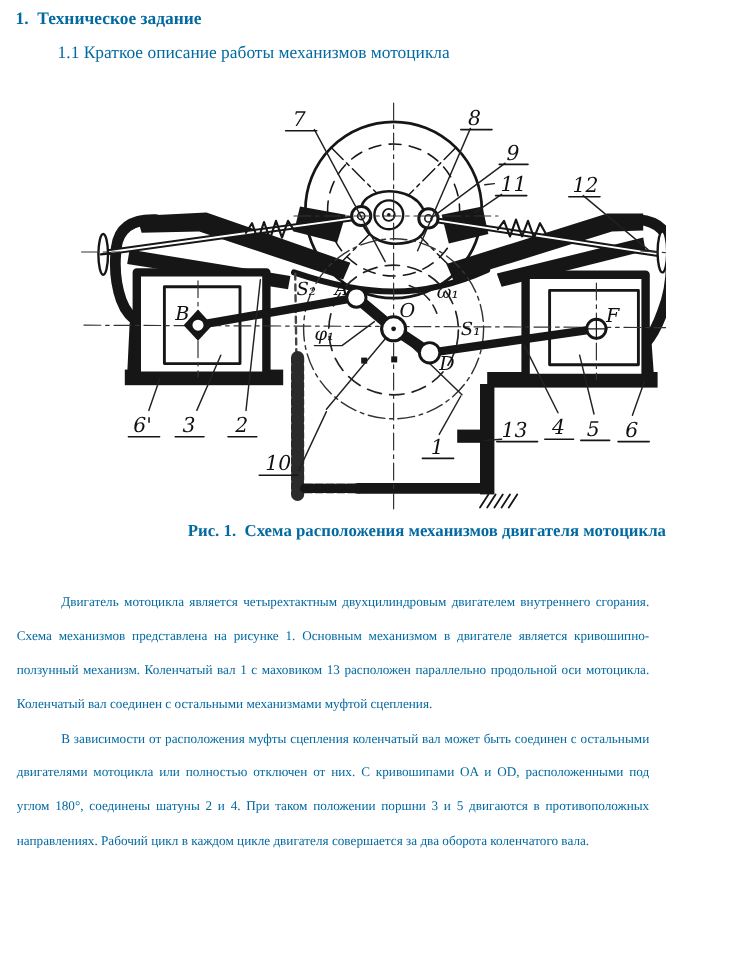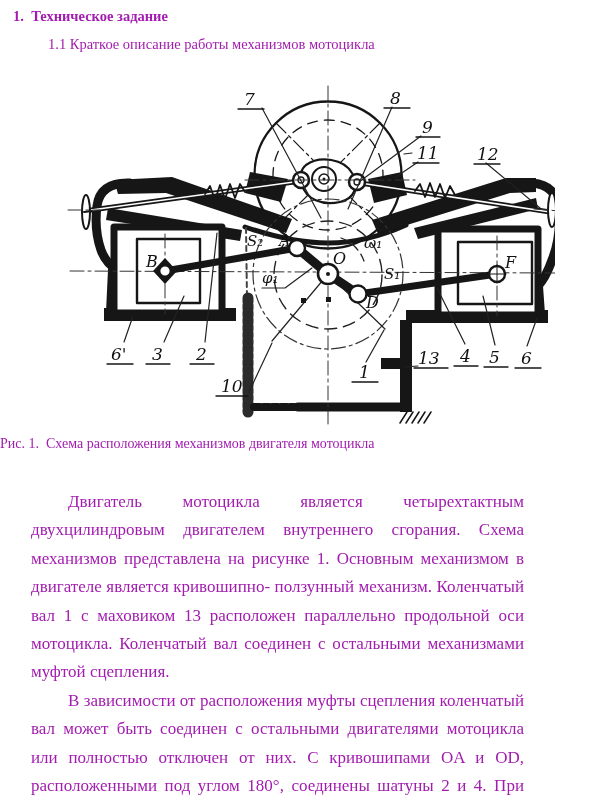--- a/index.html
+++ b/index.html
@@ -1,26 +1,26 @@
 <!DOCTYPE html>
 <html><head>
 <meta charset="utf-8">
 <style>
   html,body { margin:0; padding:0; background:#ffffff; }
   .page {
     width:555px; height:806px; position:relative; overflow:hidden;
-    background:#ffffff; color:#a21caf;
+    background:#ffffff; color:#0369a1;
     font-family:"Liberation Serif", serif;
   }
   .h1 { margin:8px 0 0 13px; font-size:14.5px; font-weight:bold; white-space:pre-wrap; }
   .h2 { margin:11px 0 0 48px; font-size:14.5px; font-weight:normal; white-space:pre-wrap; }
   figure { margin:28px 0 0 0; padding:0; }
-  figcaption { margin-top:10px; text-align:left; font-size:14px; white-space:pre-wrap; }
+  figcaption { margin-top:10px; text-align:right; font-size:14px; white-space:pre-wrap;font-weight:bold; }
   .body-text {
-    margin:0 31px; font-size:17px; line-height:28.4px;
+    margin:0 14px; font-size:11px; line-height:28.4px;
     text-align:justify; text-indent:37px;
   }
   .body-text.first { margin-top:36px; }
   svg { display:block; }
   svg .num   { font-family:"DejaVu Serif", serif; font-style:italic; font-size:17px; fill:#111; }
   svg .ltr   { font-family:"DejaVu Serif", serif; font-style:italic; font-size:16px; fill:#111; }
   svg .ltr-s { font-family:"DejaVu Serif", serif; font-style:italic; font-size:15px; fill:#111; }
 </style>
 </head>
 <body>

